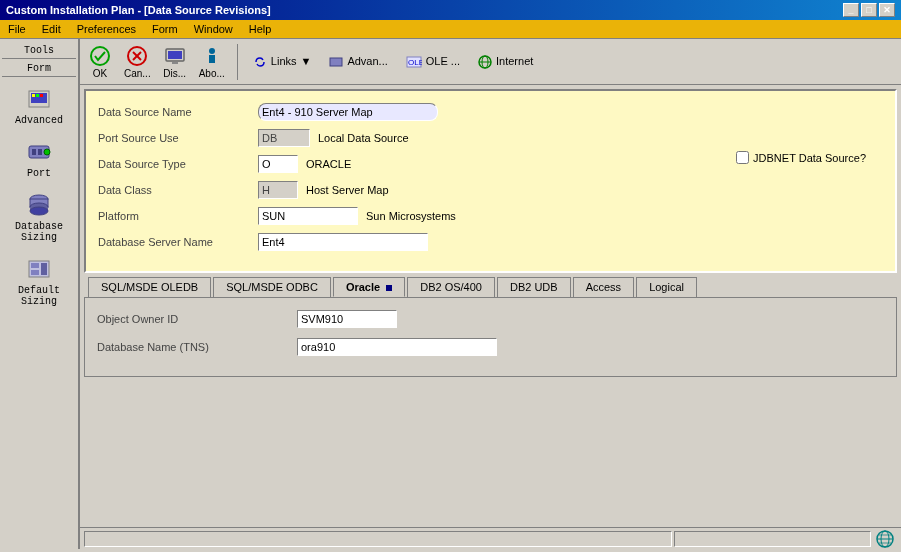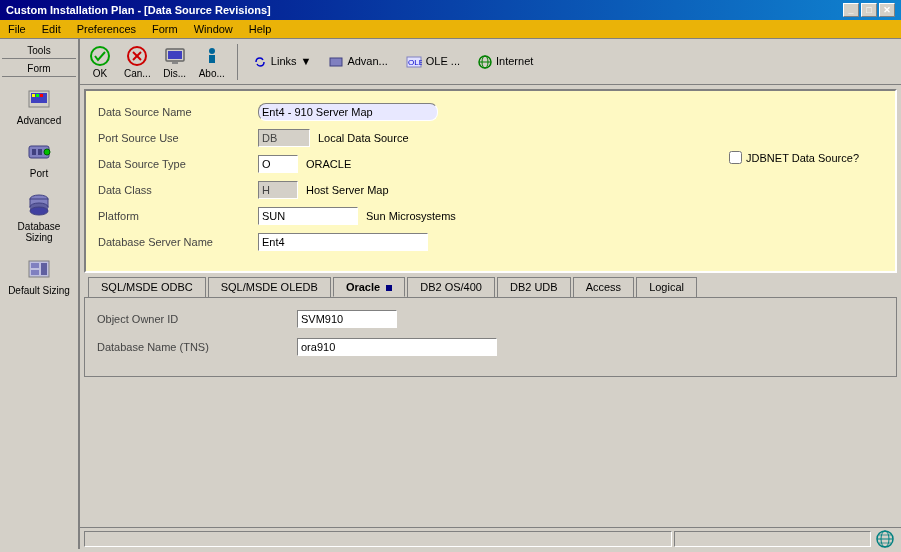--- a/index.html
+++ b/index.html
@@ -70,20 +70,21 @@
       font-size: 11px;
     }
 
     .sidebar {
       width: 80px;
       background: #d4d0c8;
       border-right: 2px solid #808080;
       display: flex;
       flex-direction: column;
       padding: 4px 2px;
+      font-family: Liberation Mono, monospace;
     }
     .sidebar-section-label {
       font-size: 10px;
       text-align: center;
       color: #000;
       padding: 2px;
       border-bottom: 1px solid #808080;
       margin-bottom: 2px;
     }
     .sidebar-item {
@@ -376,21 +377,21 @@
           </div>
         </div>
 
         <div class="field-row">
           <span class="field-label">Data Source Type</span>
           <div class="field-value-container">
             <input class="field-input" style="width: 40px;" value="O">
             <span class="field-text">ORACLE</span>
           </div>
 
-          <div style="position:absolute; right:36px; top:60px; display:flex; align-items:center; gap:4px;">
+          <div style="position:absolute; right:29px; top:60px; display:flex; align-items:center; gap:4px;">
             <input type="checkbox" style="margin: 0px;">
             <span>JDBNET Data Source?</span>
           </div>
         </div>
 
         <div class="field-row">
           <span class="field-label">Data Class</span>
           <div class="field-value-container">
             <input class="field-input-disabled" style="width: 40px;" value="H" readonly="">
             <span class="field-text">Host Server Map</span>
@@ -409,24 +410,24 @@
           <span class="field-label">Database Server Name</span>
           <div class="field-value-container">
             <input class="field-input" style="width: 170px;" value="Ent4">
           </div>
         </div>
 
       </div>
 
       <div class="tabs-container">
         <div class="tab">
+          <span>SQL/MSDE OLEDB</span>
+        </div>
+        <div class="tab">
           <span>SQL/MSDE ODBC</span>
-        </div>
-        <div class="tab">
-          <span>SQL/MSDE OLEDB</span>
         </div>
         <div class="tab active" style="background:#d4d0c8; position:relative;">
           <span>Oracle</span>
           <span style="width:6px;height:6px;background:#000080;display:inline-block;margin-left:3px;vertical-align:middle;"></span>
         </div>
         <div class="tab">
           <span>DB2 OS/400</span>
         </div>
         <div class="tab">
           <span>DB2 UDB</span>

